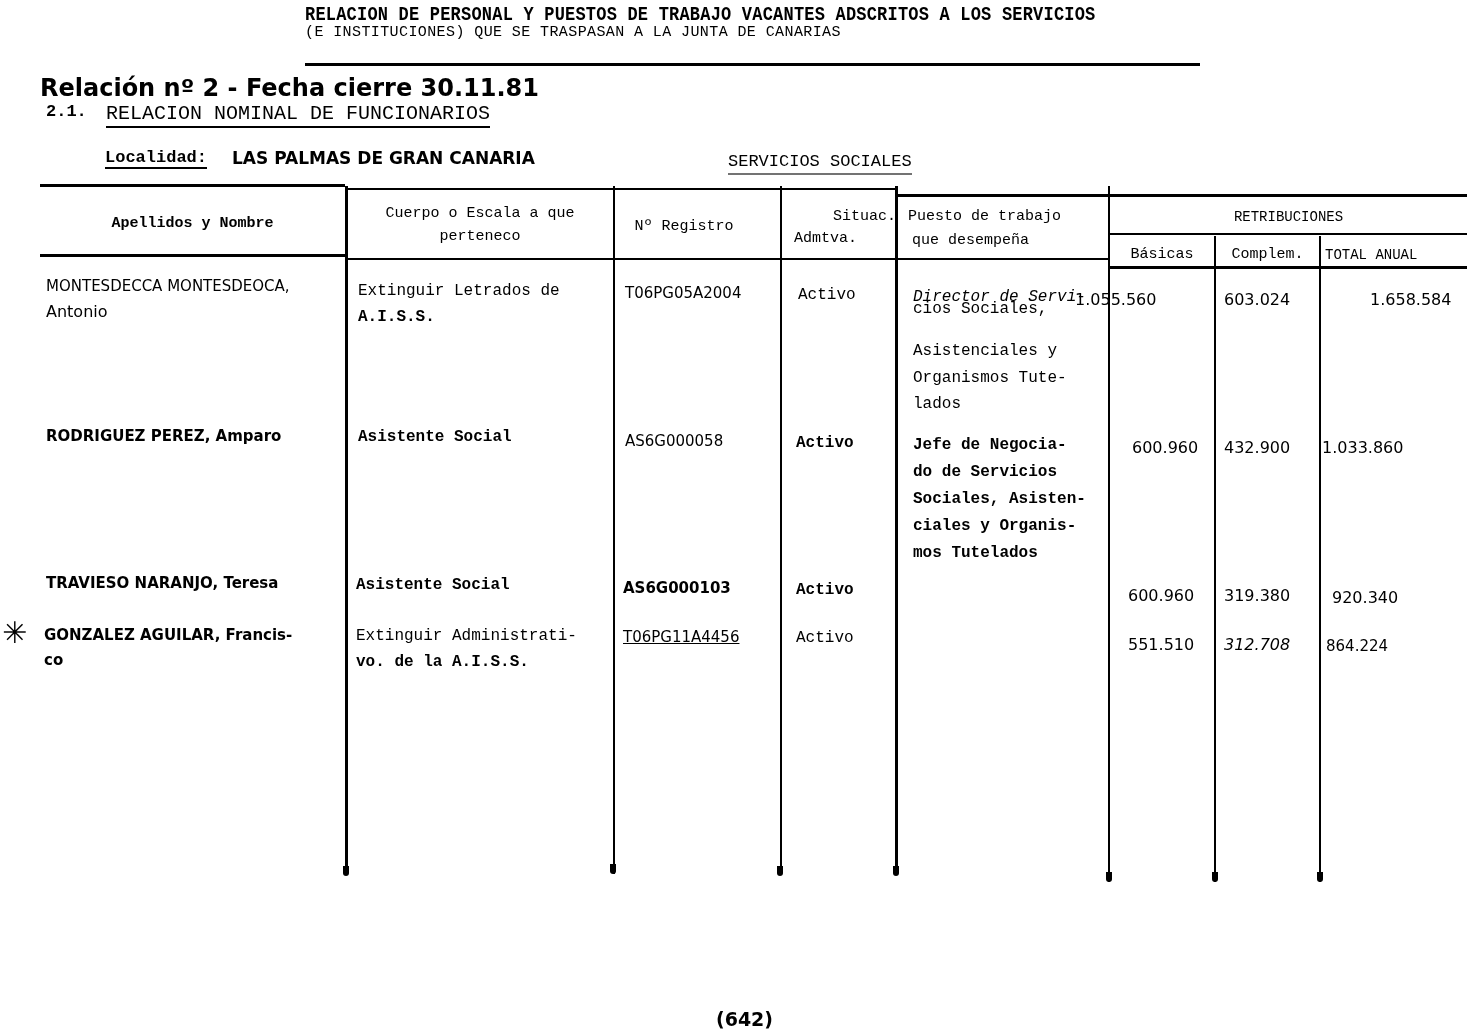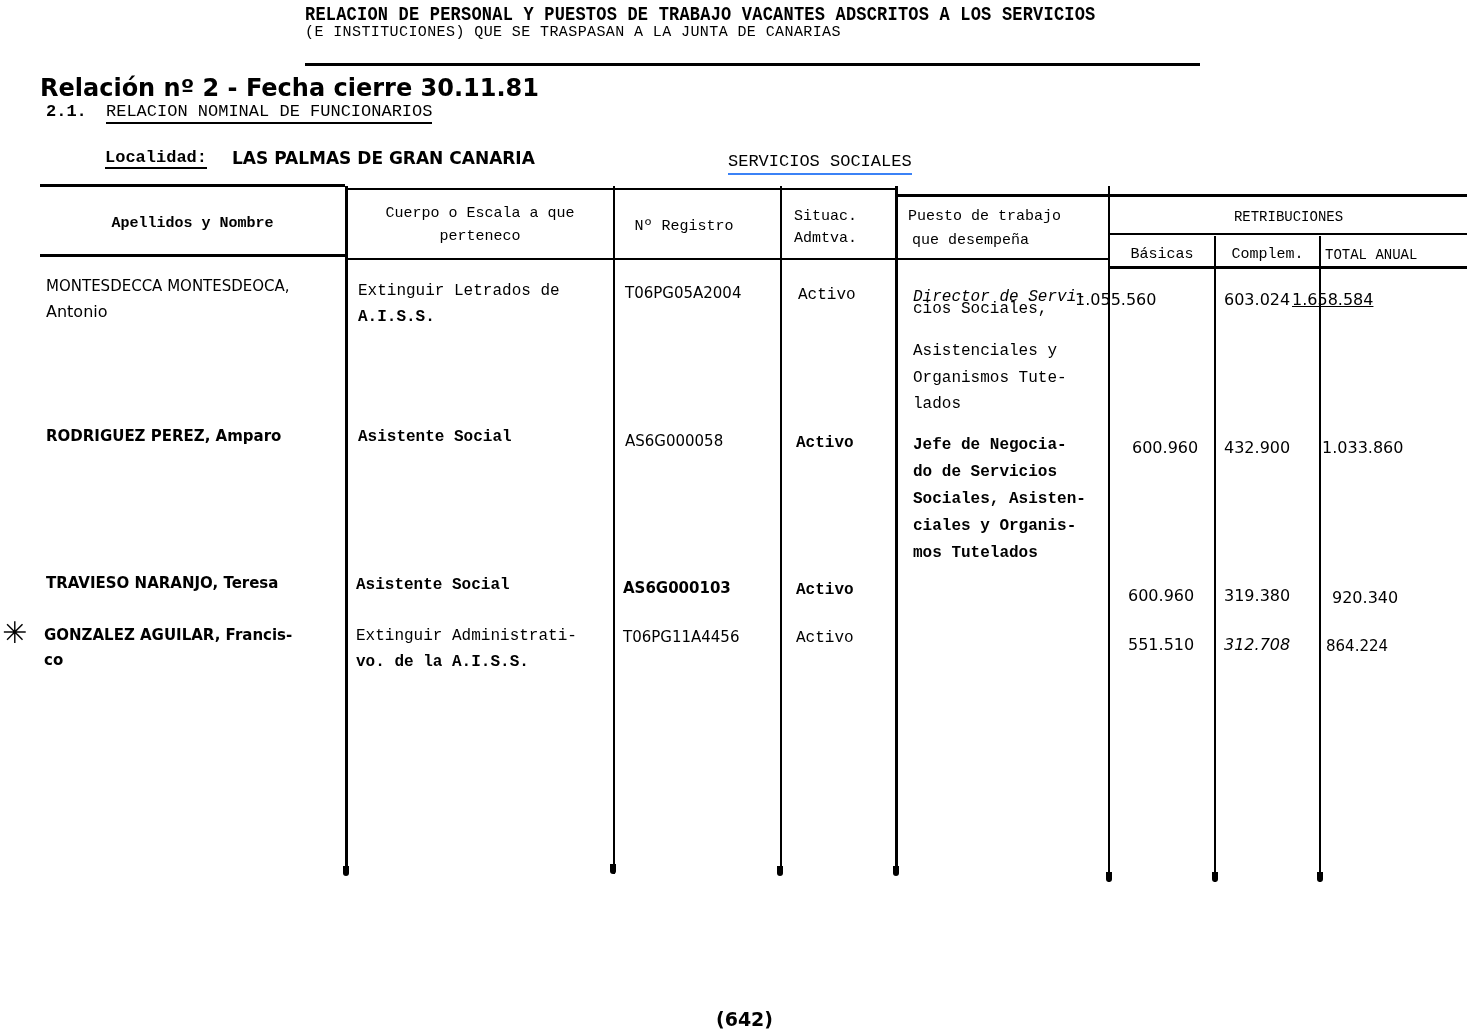--- a/index.html
+++ b/index.html
@@ -6,24 +6,24 @@
     body { width: 1467px; height: 1031px; position: relative; overflow: hidden; color: #000; }
     .abs { position: absolute; white-space: nowrap; }
     .mono { font-family: "Liberation Mono", "DejaVu Sans Mono", monospace; }
     .sans { font-family: "DejaVu Sans", "Liberation Sans", sans-serif; }
     .bold { font-weight: bold; }
     .title1 { left: 305px; top: 4px; font-size: 17px; letter-spacing: 0.2px; transform: scaleY(1.15); transform-origin: left top; }
     .title2 { left: 305px; top: 24px; font-size: 15px; letter-spacing: 0.4px; }
     .rule-top { left: 305px; top: 63px; width: 895px; height: 0; border-top: 3px solid #000; }
     .relacion { left: 40px; top: 74px; font-size: 24px; font-weight: bold; }
     .sub21 { left: 46px; top: 102px; font-size: 17px; font-weight: bold; }
-    .sub21title { left: 106px; top: 102px; font-size: 17px; border-bottom: 2px solid #000; padding-bottom: 1px; }
+    .sub21title { left: 106px; top: 102px; font-size: 20px; border-bottom: 2px solid #000; padding-bottom: 1px; }
     .localidad-label { left: 105px; top: 148px; font-size: 17px; font-weight: bold; border-bottom: 2px solid #000; }
     .localidad-value { left: 232px; top: 148px; font-size: 17px; font-weight: bold; }
-    .servicio { left: 728px; top: 152px; font-size: 17px; border-bottom: 2px solid #3b82f6; padding-bottom: 2px; }
+    .servicio { left: 728px; top: 152px; font-size: 17px; border-bottom: 2px solid #737373; padding-bottom: 2px; }
     .hline { position: absolute; height: 0; border-top: 3px solid #000; }
     .vline { position: absolute; width: 0; border-left: 2px solid #000; }
     .vline.thick { border-left: 3px solid #000; }
     .th { position: absolute; font-size: 15px; text-align: center; line-height: 23px; white-space: nowrap; }
     .cell { position: absolute; font-size: 16px; line-height: 27px; white-space: nowrap; }
     .cell.small { font-size: 15px; }
     .num { position: absolute; font-size: 16px; white-space: nowrap; }
     .star { left: 2px; top: 618px; font-size: 30px; font-weight: bold; line-height: 30px; }
     .pagenum { left: 716px; top: 1008px; font-size: 19px; font-weight: bold; }
     .drip { position: absolute; width: 6px; height: 10px; background: #000; border-radius: 0 0 3px 3px; }
@@ -65,21 +65,21 @@
   <div class="drip" style="left:777px; top:866px;"></div>
   <div class="drip" style="left:893px; top:866px;"></div>
   <div class="drip" style="left:1106px; top:872px;"></div>
   <div class="drip" style="left:1212px; top:872px;"></div>
   <div class="drip" style="left:1317px; top:872px;"></div>
 
   <div class="th mono bold" style="left:40px; top:212px; width:305px;">Apellidos y Nombre</div>
   <div class="th mono" style="left:347px; top:202px; width:266px;">Cuerpo o Escala a que</div>
   <div class="th mono" style="left:347px; top:225px; width:266px;">perteneco</div>
   <div class="th mono" style="left:615px; top:215px; width:138px;">Nº Registro</div>
-  <div class="th mono" style="left:782px; top:205px; width:113px; text-align:left; padding-left:12px;">Situac.</div>
+  <div class="th mono" style="left:782px; top:205px; width:113px; text-align:center; padding-left:26px;">Situac.</div>
   <div class="th mono" style="left:782px; top:227px; width:113px; text-align:left; padding-left:12px;">Admtva.</div>
   <div class="th mono" style="left:898px; top:205px; width:210px; text-align:left; padding-left:10px;">Puesto de trabajo</div>
   <div class="th mono" style="left:898px; top:229px; width:210px; text-align:left; padding-left:14px;">que desempeña</div>
   <div class="th mono" style="left:1110px; top:206px; width:357px; font-size:14px;">RETRIBUCIONES</div>
   <div class="th mono" style="left:1110px; top:243px; width:104px;">Básicas</div>
   <div class="th mono" style="left:1216px; top:243px; width:103px;">Complem.</div>
   <div class="th mono" style="left:1321px; top:244px; width:146px; font-size:14px; text-align:left; padding-left:4px;">TOTAL ANUAL</div>
 
   <div>
     <div class="cell sans" style="left:46px; top:273px; font-size:15px;">MONTESDECCA MONTESDEOCA,</div>
@@ -88,21 +88,21 @@
     <div class="cell mono bold" style="left:358px; top:304px;">A.I.S.S.</div>
     <div class="cell sans small" style="left:625px; top:280px;">T06PG05A2004</div>
     <div class="cell mono" style="left:798px; top:282px;">Activo</div>
     <div class="cell mono" style="left:913px; top:284px; font-style:italic;">Director de Servi-</div>
     <div class="cell mono" style="left:913px; top:296px;">cios Sociales,</div>
     <div class="cell mono" style="left:913px; top:338px;">Asistenciales y</div>
     <div class="cell mono" style="left:913px; top:365px;">Organismos Tute-</div>
     <div class="cell mono" style="left:913px; top:391px;">lados</div>
     <div class="num sans" style="left:1075px; top:290px;">1.055.560</div>
     <div class="num sans" style="left:1224px; top:290px;">603.024</div>
-    <div class="num sans" style="left:1292px; top:290px;text-decoration:underline;">1.658.584</div>
+    <div class="num sans" style="left:1370px; top:290px;">1.658.584</div>
   </div>
 
   <div>
     <div class="cell sans bold" style="left:46px; top:423px; font-size:15px;">RODRIGUEZ PEREZ, Amparo</div>
     <div class="cell mono bold" style="left:358px; top:424px;">Asistente Social</div>
     <div class="cell sans small" style="left:625px; top:428px;">AS6G000058</div>
     <div class="cell mono bold" style="left:796px; top:430px;">Activo</div>
     <div class="cell mono bold" style="left:913px; top:432px;">Jefe de Negocia-</div>
     <div class="cell mono bold" style="left:913px; top:459px;">do de Servicios</div>
     <div class="cell mono bold" style="left:913px; top:486px;">Sociales, Asisten-</div>
@@ -122,21 +122,21 @@
     <div class="num sans" style="left:1224px; top:586px;">319.380</div>
     <div class="num sans" style="left:1332px; top:588px;">920.340</div>
   </div>
 
   <div>
     <div class="abs sans star">✳</div>
     <div class="cell sans bold" style="left:44px; top:622px; font-size:15px;">GONZALEZ AGUILAR, Francis-</div>
     <div class="cell sans bold" style="left:44px; top:647px; font-size:15px;">co</div>
     <div class="cell mono" style="left:356px; top:623px;">Extinguir Administrati-</div>
     <div class="cell mono bold" style="left:356px; top:649px;">vo. de la A.I.S.S.</div>
-    <div class="cell sans small" style="left:623px; top:624px;">T06PG11A4456</div>
+    <div class="cell sans small" style="left:623px; top:624px;text-decoration:underline;">T06PG11A4456</div>
     <div class="cell mono" style="left:796px; top:625px;">Activo</div>
     <div class="num sans" style="left:1128px; top:635px;">551.510</div>
     <div class="num sans" style="left:1224px; top:635px;font-style:italic;">312.708</div>
     <div class="num sans" style="left:1326px; top:637px; font-size:15px;">864.224</div>
   </div>
 </div>
 
 <div class="abs sans pagenum">(642)</div>
 
 </body></html>

